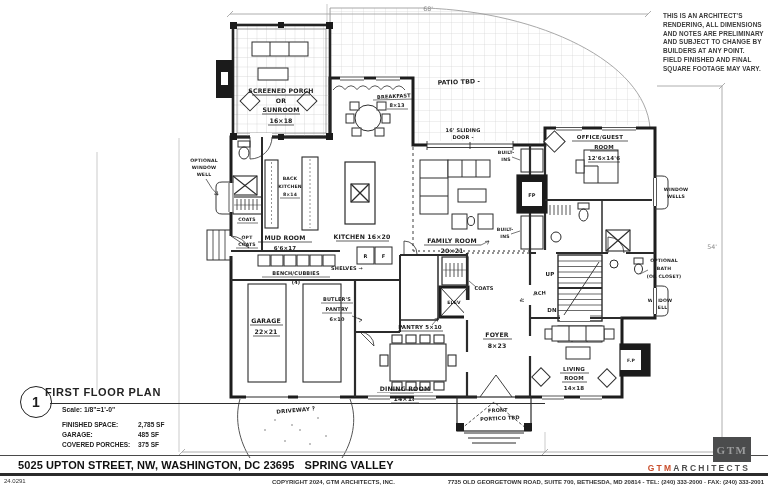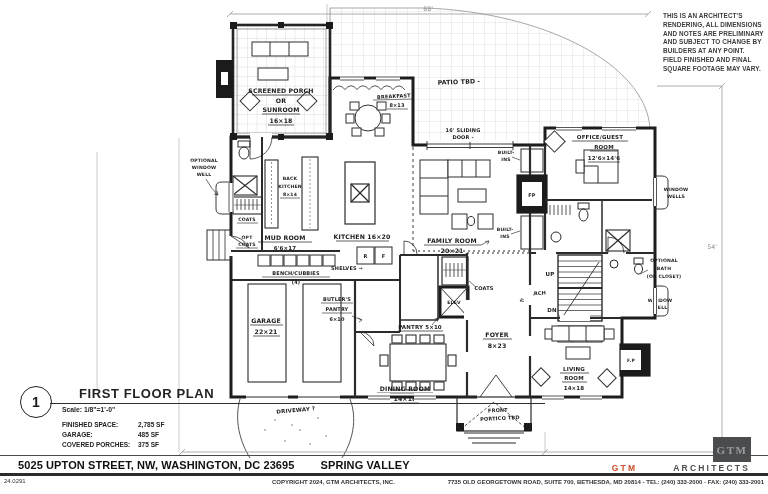--- a/index.html
+++ b/index.html
@@ -15,39 +15,39 @@
   .dimt{font-family:"DejaVu Sans", sans-serif;font-size:6.3px;font-weight:400;fill:#8a8a8a;text-anchor:middle;}
   
   .disclaimer{
     position:absolute;left:663px;top:12px;width:102px;
     font-size:6.4px;line-height:1.38;font-weight:600;letter-spacing:.1px;color:#3c3c3c;
     font-family:"Liberation Sans", sans-serif;
   }
   
   .detail-circle{position:absolute;left:20px;top:386px;width:30px;height:30px;border:1.6px solid #222;
     border-radius:50%;display:flex;align-items:center;justify-content:center;font-size:14px;font-weight:600;background:#fff;}
-  .plan-title{position:absolute;left:79px;top:386px;font-size:13px;font-weight:700;letter-spacing:.6px;color:#232323;}
+  .plan-title{position:absolute;left:45px;top:386px;font-size:11px;font-weight:700;letter-spacing:.6px;color:#232323;}
   .title-rule{position:absolute;left:50px;top:403px;width:495px;height:1px;background:#2e2e2e;}
   .scale-note{position:absolute;left:62px;top:406px;font-size:6.8px;font-weight:700;color:#222;}
   .areas{position:absolute;left:62px;top:420px;font-size:6.5px;font-weight:600;color:#222;line-height:1.55;}
   .areas .row{display:flex;}
   .areas .lbl{width:76px;}
   .rule-thin{position:absolute;left:0;top:455px;width:768px;height:1px;background:#4a4a4a;}
   .address-line{position:absolute;left:18px;top:459px;font-size:11px;font-weight:700;letter-spacing:.1px;color:#101010;white-space:nowrap;}
-  .address-line .hood{margin-left:26px;}
+  .address-line .hood{margin-left:10px;}
   .rule-thick{position:absolute;left:0;top:473px;width:768px;height:3px;background:#2b2b2b;}
   .proj-num{position:absolute;left:4px;top:478px;font-size:6px;color:#333;}
   .copyright{position:absolute;left:272px;top:479px;font-size:6px;font-weight:600;color:#333;}
   .firm-info{position:absolute;right:4px;top:479px;font-size:6px;font-weight:600;color:#333;}
   .gtm-logo-box{position:absolute;right:17px;top:437px;width:38px;height:25px;background:#4b4c4d;
     display:flex;align-items:center;justify-content:center;}
   .gtm-logo-box span{font-family:"Liberation Serif", serif;font-size:11px;letter-spacing:1.5px;color:#9b9c9d;font-weight:700;}
   .gtm-brand{position:absolute;right:18px;top:463px;font-size:8.5px;font-weight:700;letter-spacing:2.2px;white-space:nowrap;}
   .gtm-brand .g{color:#c94e2c;}
-  .gtm-brand .a{color:#4e4e4e;margin-left:36px;}
+  .gtm-brand .a{color:#4e4e4e;}
 </style>
 </head>
 <body>
 
 <svg class="plan-svg" width="768" height="494" viewBox="0 0 768 494">
   <defs>
     <pattern id="pgrid" width="11" height="11" patternUnits="userSpaceOnUse">
       <path d="M11 0 H0 V11" fill="none" stroke="#cccccc" stroke-width="0.6"></path>
     </pattern>
     <pattern id="porchgrid" width="9.5" height="9.5" patternUnits="userSpaceOnUse">

